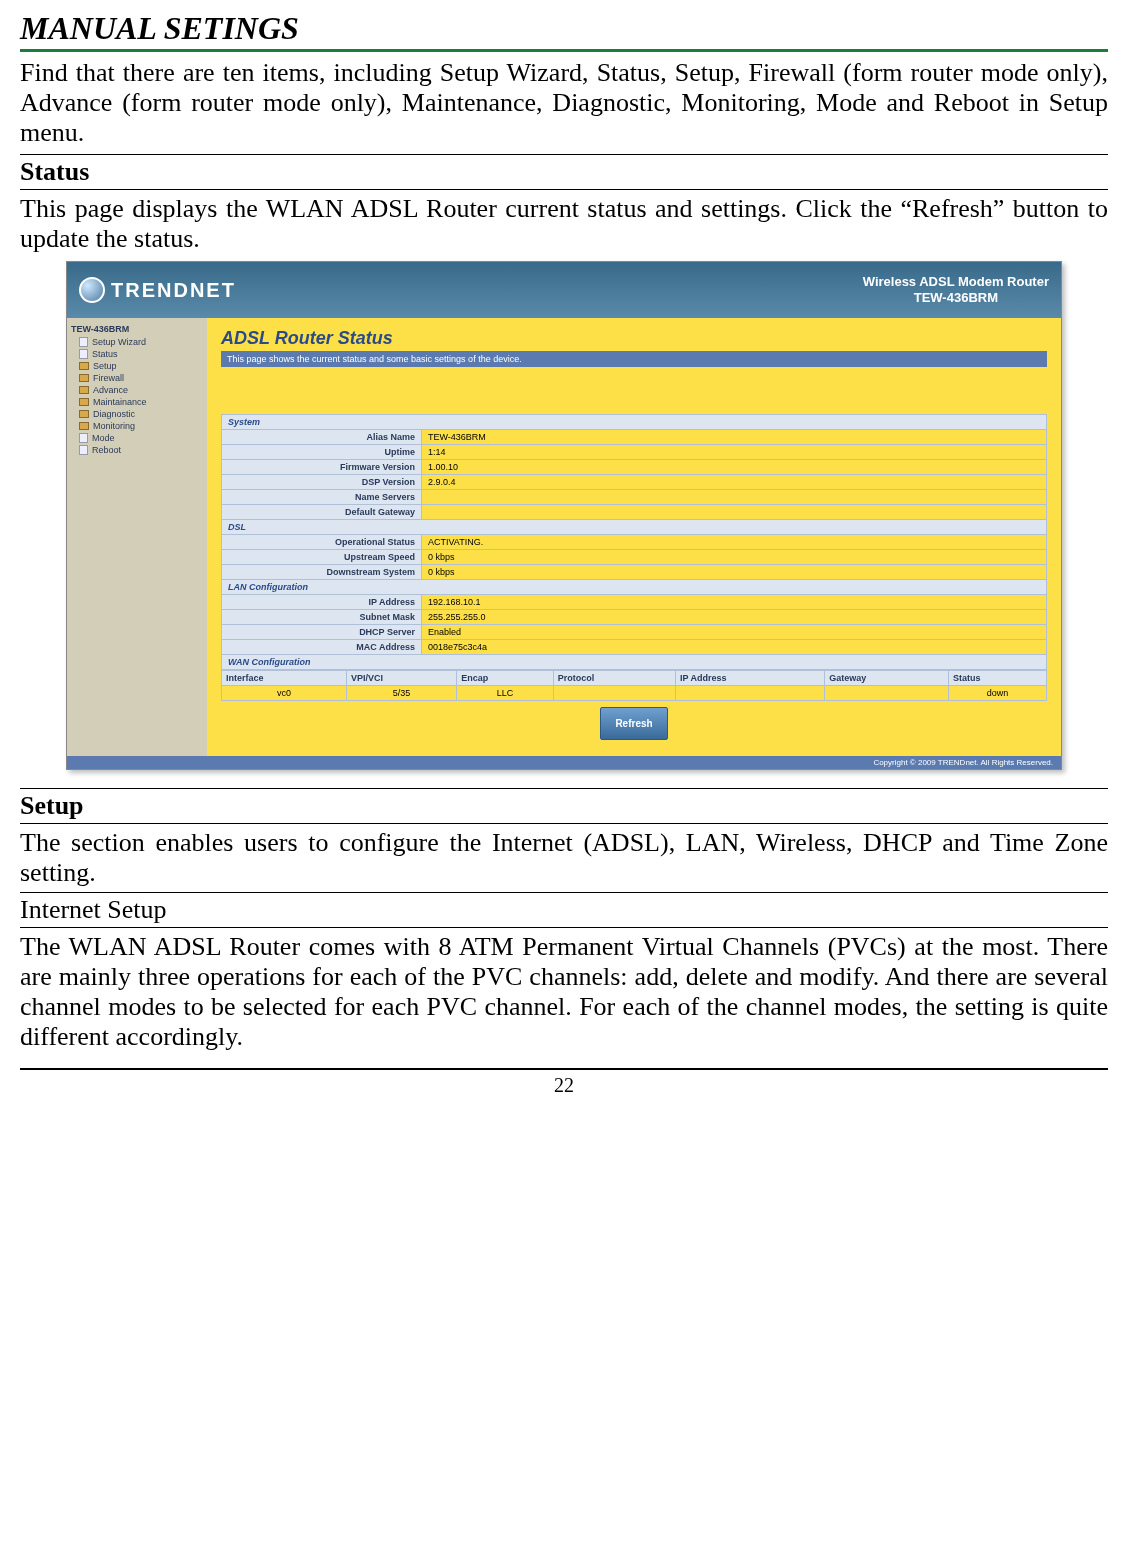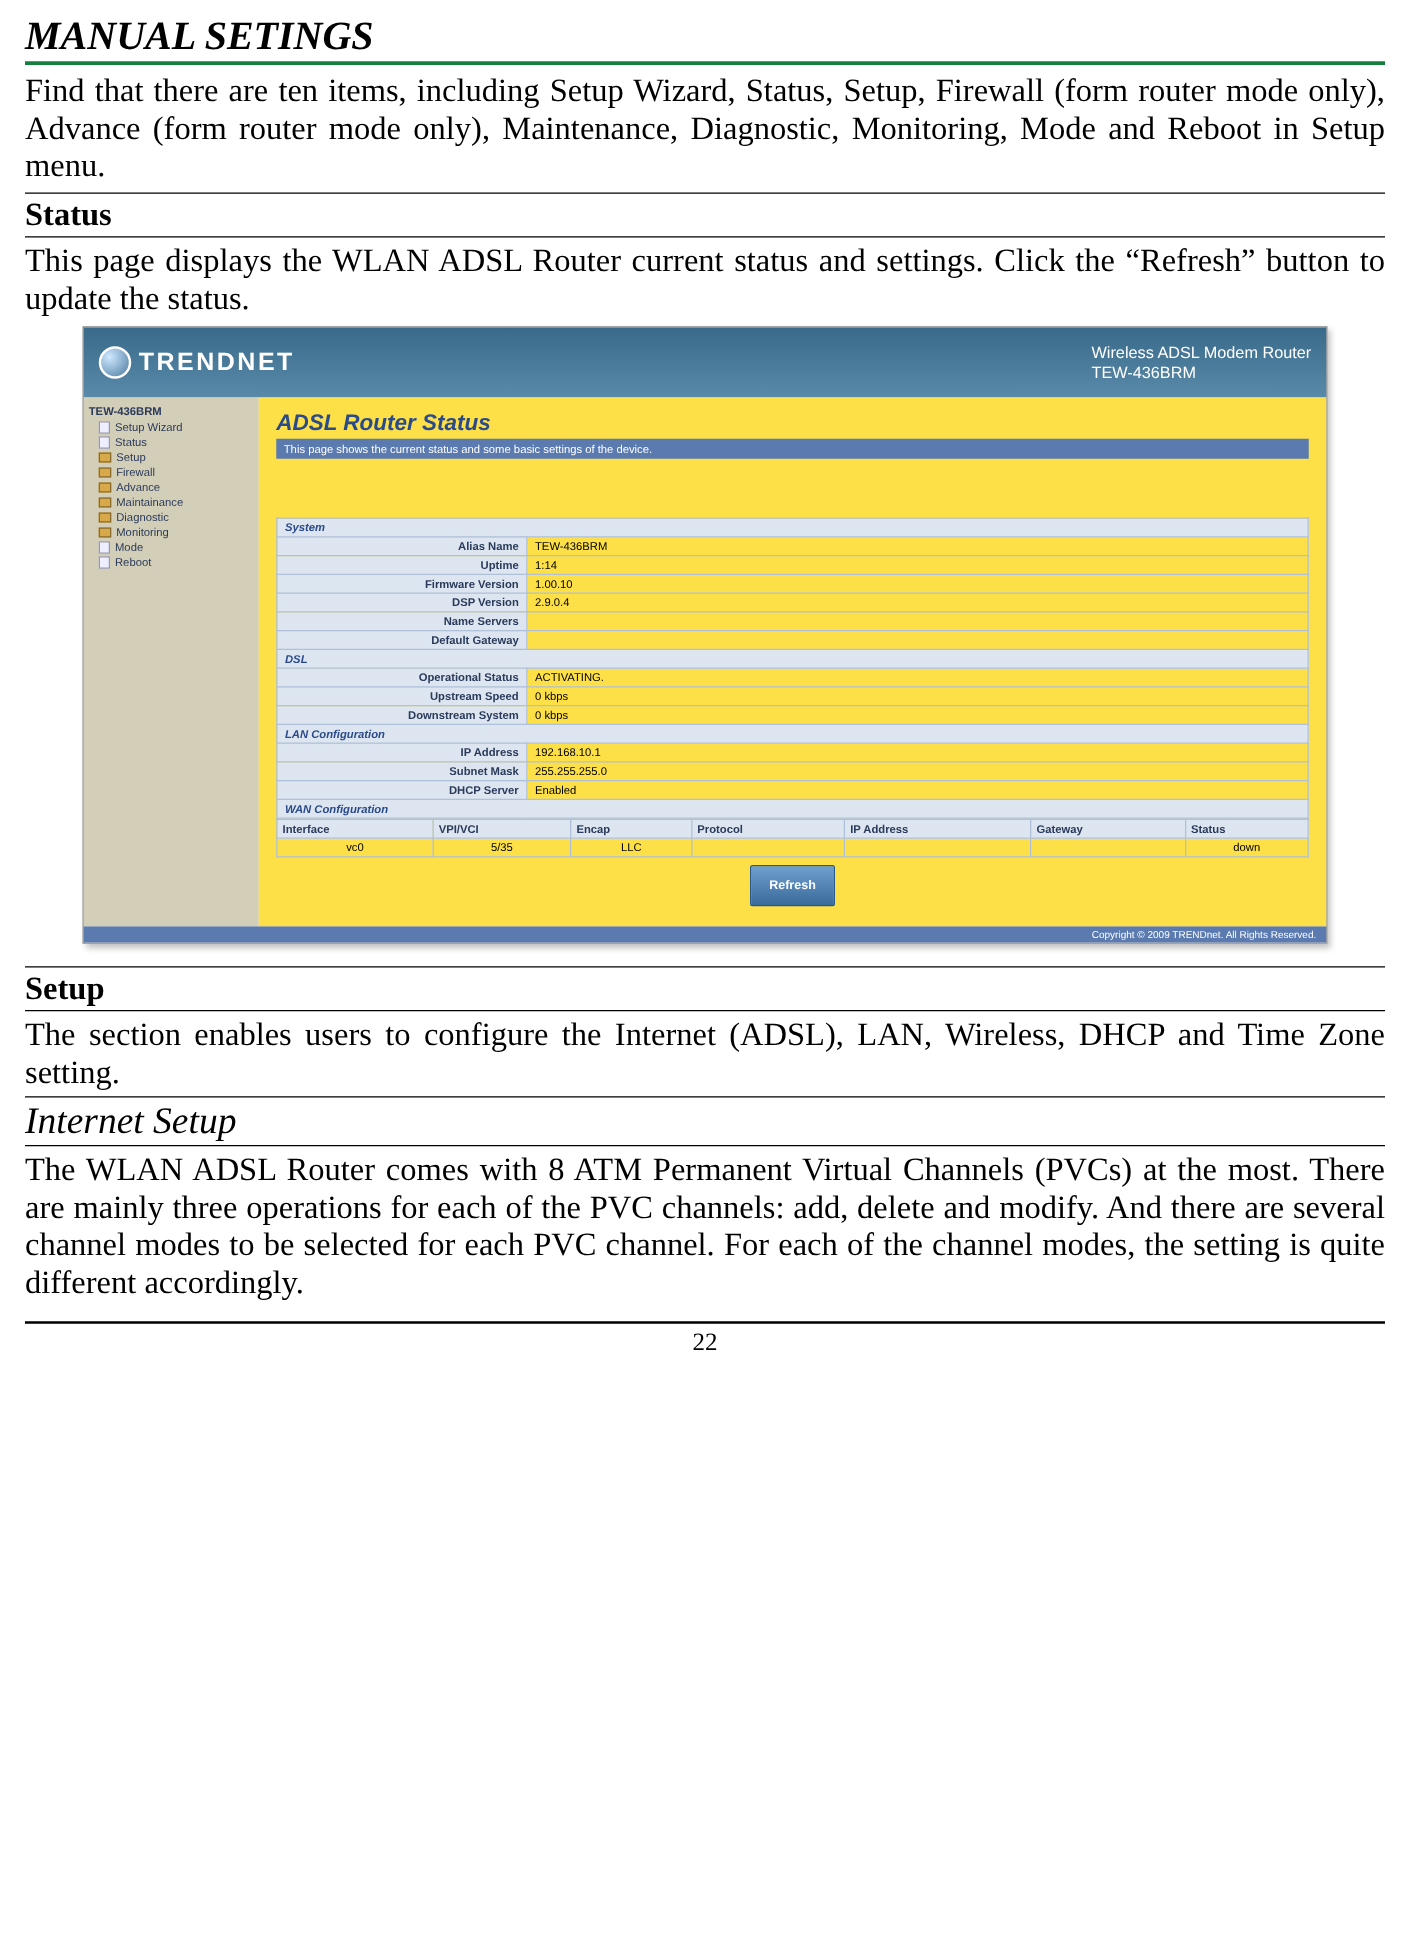--- a/index.html
+++ b/index.html
@@ -26,25 +26,24 @@
     }
     .section-header {
       font-size: 26px;
       font-weight: bold;
       border-top: 1.5px solid #000;
       border-bottom: 1.5px solid #000;
       padding: 2px 0;
       margin-top: 4px;
     }
     .subsection-header {
-      font-size: 30px;
+      font-size: 26px;
       border-top: 1.5px solid #000;
       border-bottom: 1.5px solid #000;
       padding: 2px 0;
-      font-style: italic;
     }
     .section-text {
       font-size: 26px;
       text-align: justify;
       line-height: 1.15;
       padding: 4px 0;
     }
     .screenshot-wrap {
       text-align: center;
       padding: 4px 0 14px 0;
@@ -79,22 +78,22 @@
       background: radial-gradient(circle at 30% 30%, #cfe8ff, #4a7a9f);
       border: 2px solid #fff;
     }
     .ss-logo-text {
       font-size: 20px;
       font-weight: bold;
       letter-spacing: 2px;
       color: #fff;
     }
     .ss-product {
-      text-align: left;
-      font-weight: normal;
+      text-align: center;
+      font-weight: bold;
       font-size: 13px;
       line-height: 1.3;
     }
     .ss-body { display: flex; }
     .ss-sidebar {
       width: 140px;
       background: #d3ceb7;
       padding: 6px 4px;
       font-size: 9px;
       color: #2a3a5a;
@@ -326,20 +325,24 @@
                 <td class="label">IP Address</td>
                 <td>192.168.10.1</td>
               </tr>
           <tr class="ss-row">
                 <td class="label">Subnet Mask</td>
                 <td>255.255.255.0</td>
               </tr>
           <tr class="ss-row">
                 <td class="label">DHCP Server</td>
                 <td>Enabled</td>
+              </tr>
+          <tr class="ss-row">
+                <td class="label">MAC Address</td>
+                <td>0018e75c3c4a</td>
               </tr>
 
           <tr class="ss-group-hdr">
                 <td colspan="2">WAN Configuration</td>
               </tr>
         </tbody>
           </table>
         <table class="ss-wan-table">
           <tbody>
               <tr>

